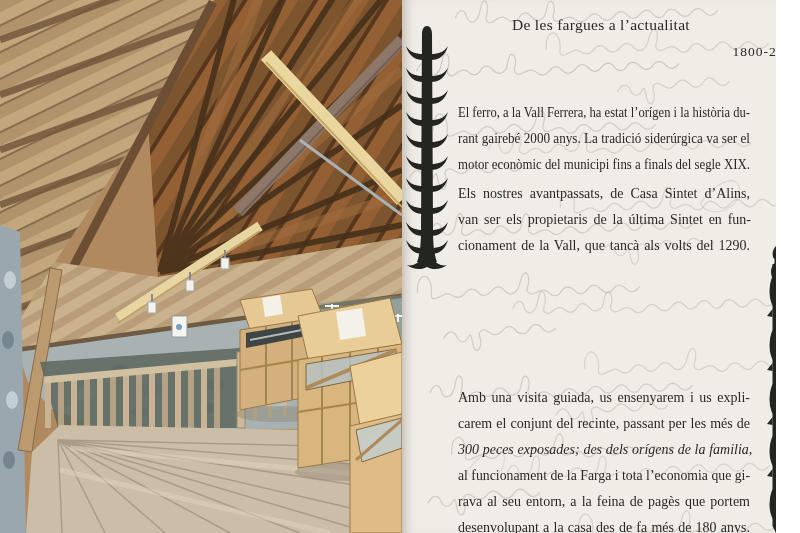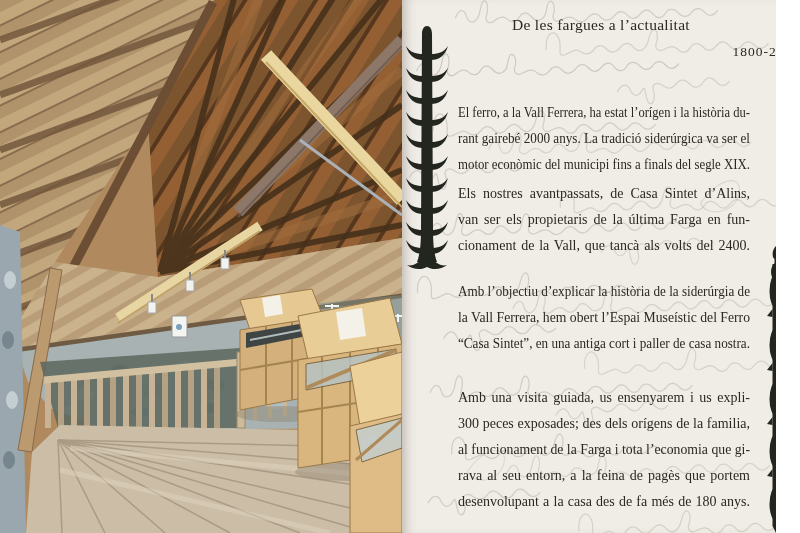--- a/index.html
+++ b/index.html
@@ -355,29 +355,25 @@
 
     <div class="page-title">De les fargues a l’actualitat</div>
     <div class="date-range">1800-2015</div>
     <div class="para p0">
         <div class="line" style="display: block; transform: scaleX(0.897038);">El ferro, a la Vall Ferrera, ha estat l’orígen i la història du-</div>
         <div class="line" style="display: block; transform: scaleX(0.939709);">rant gairebé 2000 anys. La tradició siderúrgica va ser el</div>
         <div class="line" style="display: block; transform: scaleX(0.915899);">motor econòmic del municipi fins a finals del segle XIX.</div>
       </div>
     <div class="para p1">
         <div class="line" style="display: block; word-spacing: 3.5599px;">Els nostres avantpassats, de Casa Sintet d’Alins,</div>
-        <div class="line" style="display: block; word-spacing: 2.36458px;">van ser els propietaris de la última Farga en fun-</div>
-        <div class="line" style="display: block; word-spacing: 1.32639px;">cionament de la Vall, que tancà als volts del 2400.</div>
-      </div>
-    <div class="para p2">
-        <div class="line" style="display: block; transform: scaleX(0.939662);">Amb l’objectiu d’explicar la història de la siderúrgia de</div>
-        <div class="line" style="display: block; transform: scaleX(0.977508);">la Vall Ferrera, hem obert l’Espai Museístic del Ferro</div>
-        <div class="line" style="display: block; transform: scaleX(0.938907);">“Casa Sintet”, en una antiga cort i paller de casa nostra.</div>
+        <div class="line" style="display: block; word-spacing: 2.36458px;">van ser els propietaris de la última Sintet en fun-</div>
+        <div class="line" style="display: block; word-spacing: 1.32639px;">cionament de la Vall, que tancà als volts del 1290.</div>
       </div>
     <div class="para p3">
         <div class="line" style="display: block; word-spacing: 2.04102px; margin-top: 8px;">Amb una visita guiada, us ensenyarem i us expli-</div>
-        <div class="line" style="display: block; word-spacing: 0.197266px;">300 peces exposades; des dels orígens de la familia,</div>
+        <div class="line" style="display: block; word-spacing: 0.567708px;">carem el conjunt del recinte, passant per les més de</div>
+        <div class="line" style="display: block; word-spacing: 0.197266px; font-style: italic;">300 peces exposades; des dels orígens de la familia,</div>
         <div class="line" style="display: block; transform: scaleX(0.9827);">al funcionament de la Farga i tota l’economia que gi-</div>
         <div class="line" style="display: block; word-spacing: 1.56094px;">rava al seu entorn, a la feina de pagès que portem</div>
         <div class="line" style="display: block; word-spacing: 0.703125px;">desenvolupant a la casa des de fa més de 180 anys.</div>
       </div>
   </div>
 </div>
 
 </body></html>

